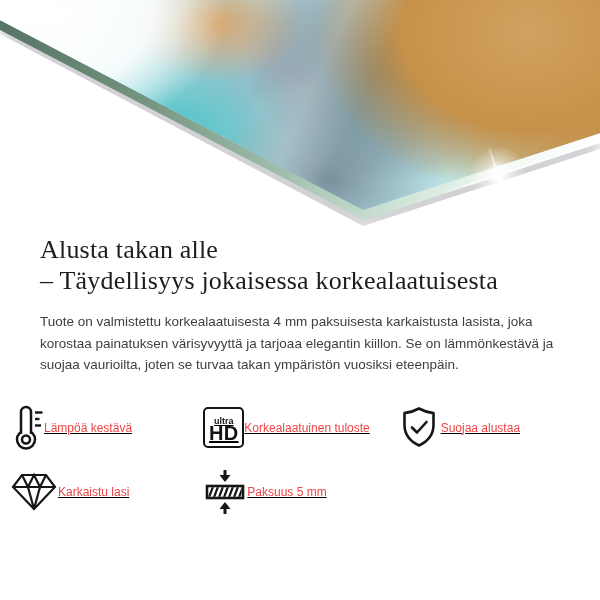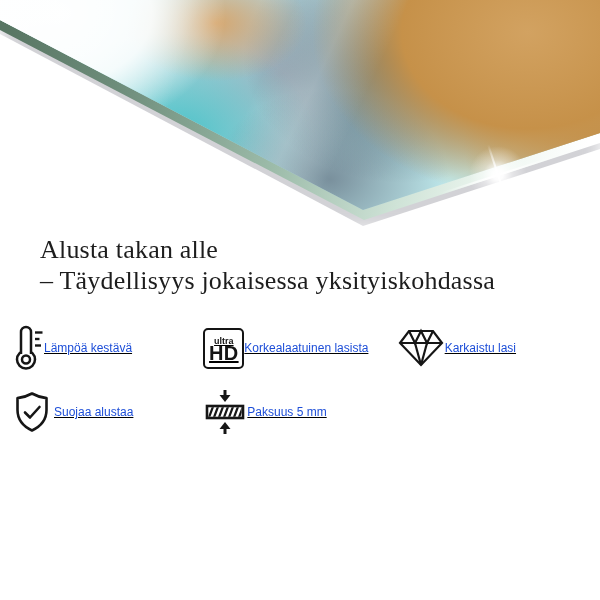--- a/index.html
+++ b/index.html
@@ -40,21 +40,21 @@
   
   .title{margin:4px 30px 0 40px;font-family:"Liberation Serif",serif;font-weight:400;
          font-size:26px;line-height:31px;color:#1d1d1d;letter-spacing:.2px;}
   .title span{display:block;white-space:nowrap;}
   .desc{margin:15px 30px 0 40px;width:528px;font-size:13.5px;line-height:21.5px;color:#3e3e3e;}
 
   
   .features{margin:28px 10px 0;display:grid;grid-template-columns:repeat(3,1fr);row-gap:16px;}
   .feature{display:flex;align-items:center;text-decoration:underline;}
   .icon-wrap{height:48px;display:flex;align-items:center;justify-content:center;}
-  .feature-label{font-size:12px;color:#1d4ed8;text-align:center;}
+  .feature-label{font-size:12px;color:#ef4444;text-align:center;}
   .icon-svg{display:block;}
   .uhd{width:37px;height:37px;border:2.5px solid #141414;border-radius:5px;background:#fff;
        display:flex;flex-direction:column;align-items:center;justify-content:center;color:#141414;}
   .uhd .t1{font-size:9px;font-weight:700;line-height:10px;}
   .uhd .t2{font-size:20px;font-weight:800;line-height:14px;letter-spacing:.3px;}
 </style>
 </head>
 <body>
 
 <div class="page">
@@ -65,23 +65,24 @@
     <div class="glass-art"></div>
     <div class="sparkle">
       <i class="ray1"></i>
         <i class="ray2"></i>
         <i class="glow"></i>
     </div>
   </div>
 
   <h1 class="title">
     <span>Alusta takan alle</span>
-    <span>– Täydellisyys jokaisessa yksityiskohdassa</span>
+    <span>– Täydellisyys jokaisessa korkealaatuisesta</span>
   </h1>
 
+  <p class="desc">Tuote on valmistettu korkealaatuisesta 4 mm paksuisesta karkaistusta lasista, joka korostaa paina­tuksen värisyvyyttä ja tarjoaa elegantin kiillon. Se on lämmönkestävä ja suojaa vaurioilta, joten se turvaa takan ympäristön vuosiksi eteenpäin.</p>
 
   <div class="features">
 
     <div class="feature">
       <div class="icon-wrap">
         <svg class="icon-svg" width="34" height="46" viewBox="0 0 34 46">
           <circle cx="16" cy="34.5" r="9" fill="none" stroke="#161616" stroke-width="2.5"></circle>
           <path d="M11 7a5 5 0 0 1 10 0V29H11Z" fill="#ffffff" stroke="none"></path>
           <path d="M11 29V7a5 5 0 0 1 10 0V29" fill="none" stroke="#161616" stroke-width="2.5"></path>
           <circle cx="16" cy="34.5" r="4" fill="none" stroke="#161616" stroke-width="2.5"></circle>
@@ -93,46 +94,46 @@
       <div class="feature-label">Lämpöä kestävä</div>
     </div>
 
     <div class="feature">
       <div class="icon-wrap">
         <div class="uhd">
           <span class="t1">ultra</span>
           <span class="t2">HD</span>
         </div>
       </div>
-      <div class="feature-label">Korkealaatuinen lasista</div>
+      <div class="feature-label">Korkealaatuinen tuloste</div>
+    </div>
+
+    <div class="feature">
+      <div class="icon-wrap">
+        <svg class="icon-svg" width="44" height="45" viewBox="0 0 44 45">
+          <path d="M22 3.5C26.5 6.1 31 7.4 36.5 8.1V20C36.5 30 31 36.2 22 40.5C13 36.2 7.5 30 7.5 20V8.1C13 7.4 17.5 6.1 22 3.5Z" fill="none" stroke="#161616" stroke-width="2.6" stroke-linejoin="round"></path>
+          <path d="M15 22.5 20 27.5 29.5 17" fill="none" stroke="#161616" stroke-width="2.6" stroke-linecap="round" stroke-linejoin="round"></path>
+        </svg>
+      </div>
+      <div class="feature-label">Suojaa alustaa</div>
     </div>
 
     <div class="feature">
       <div class="icon-wrap">
         <svg class="icon-svg" width="48" height="40" viewBox="0 0 48 40">
           <g fill="none" stroke="#161616" stroke-width="2.2" stroke-linejoin="miter">
             <polygon points="3,15 12,3 36,3 45,15 24,37"></polygon>
             <line x1="3" y1="15" x2="45" y2="15"></line>
             <polyline points="12,3 18,15 24,3 30,15 36,3"></polyline>
             <line x1="18" y1="15" x2="24" y2="37"></line>
             <line x1="30" y1="15" x2="24" y2="37"></line>
           </g>
         </svg>
       </div>
       <div class="feature-label">Karkaistu lasi</div>
-    </div>
-
-    <div class="feature">
-      <div class="icon-wrap">
-        <svg class="icon-svg" width="44" height="45" viewBox="0 0 44 45">
-          <path d="M22 3.5C26.5 6.1 31 7.4 36.5 8.1V20C36.5 30 31 36.2 22 40.5C13 36.2 7.5 30 7.5 20V8.1C13 7.4 17.5 6.1 22 3.5Z" fill="none" stroke="#161616" stroke-width="2.6" stroke-linejoin="round"></path>
-          <path d="M15 22.5 20 27.5 29.5 17" fill="none" stroke="#161616" stroke-width="2.6" stroke-linecap="round" stroke-linejoin="round"></path>
-        </svg>
-      </div>
-      <div class="feature-label">Suojaa alustaa</div>
     </div>
 
 
     <div class="feature">
       <div class="icon-wrap">
         <svg class="icon-svg" width="44" height="46" viewBox="0 0 44 46">
           <defs>
             <clipPath id="barClip">
                 <rect x="5.3" y="18.3" width="33.4" height="9.4"></rect>
               </clipPath>

